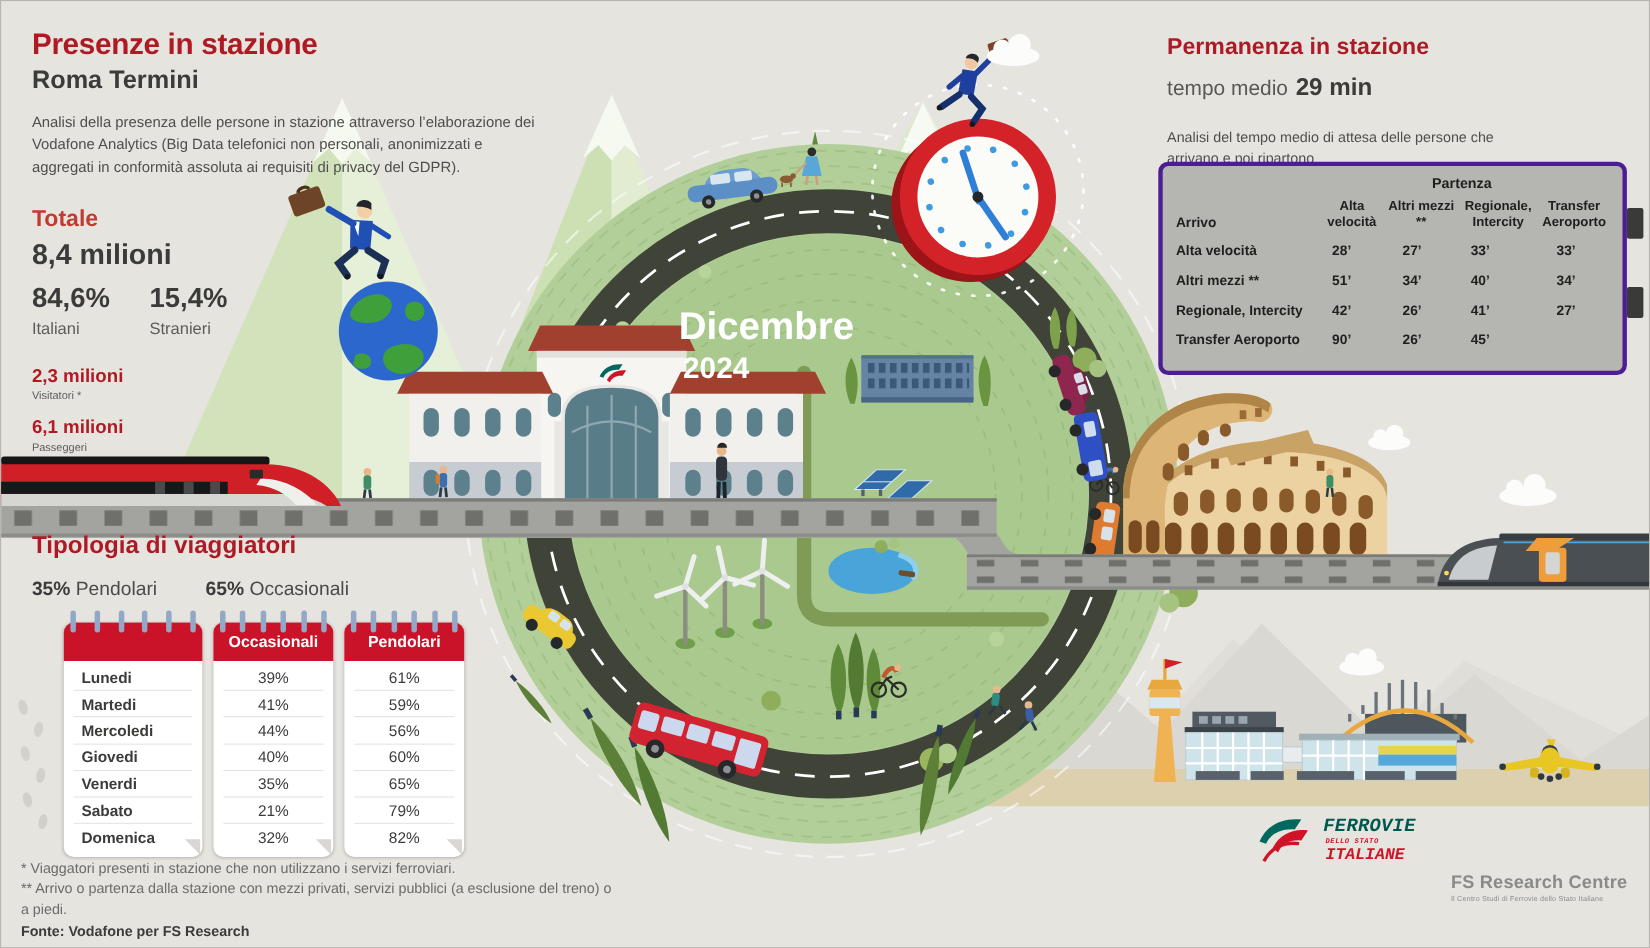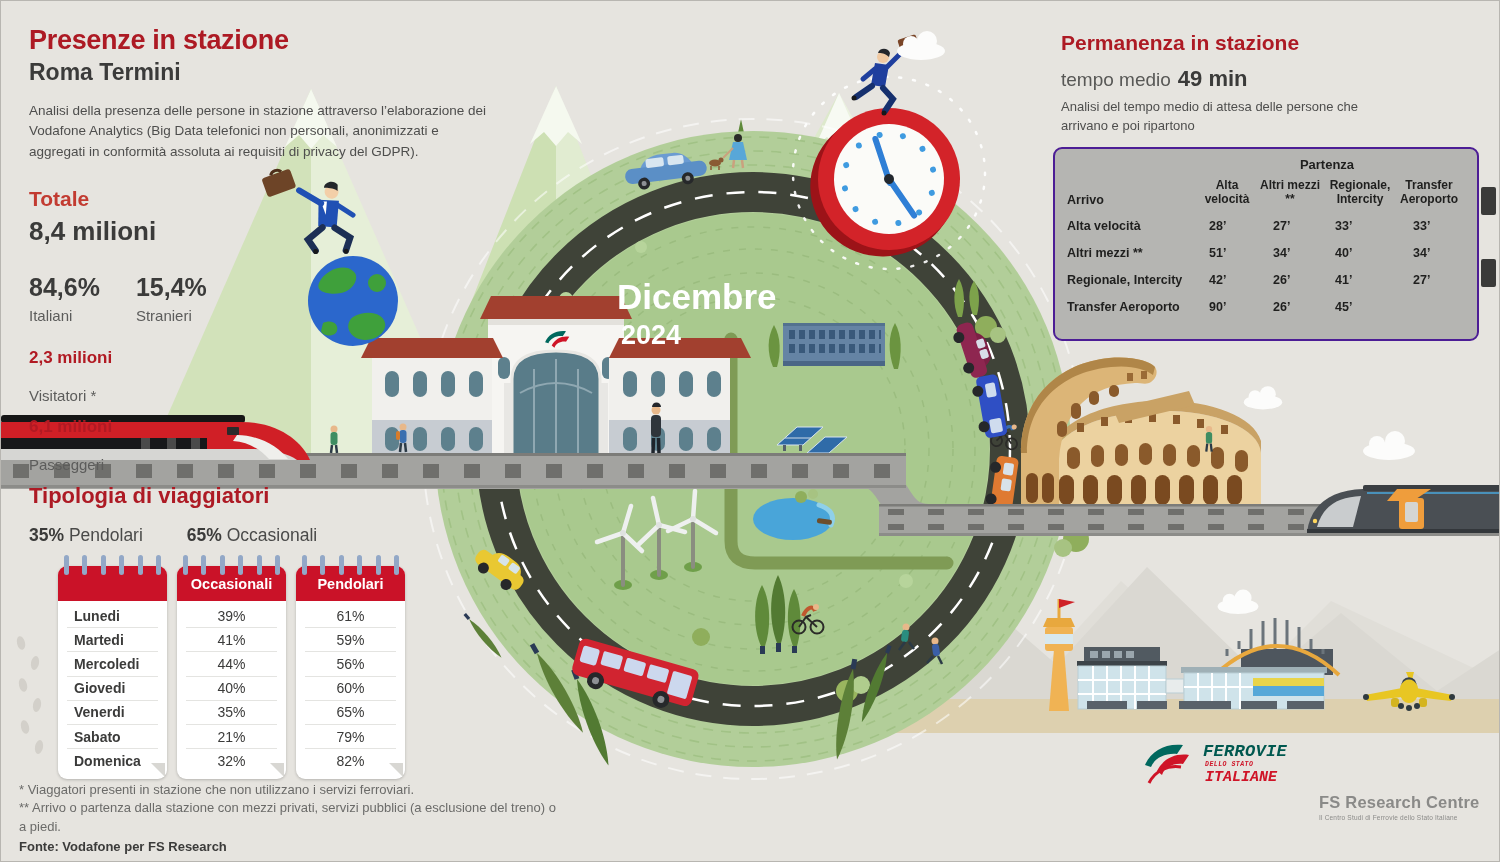--- a/index.html
+++ b/index.html
@@ -12,63 +12,63 @@
   
   .lh{left:28px;top:24px;width:470px;}
   .t1{font-size:27px;font-weight:bold;color:#ad1a24;letter-spacing:-.3px;}
   .t2{font-size:23px;font-weight:bold;color:#3b3b3a;margin-top:3px;}
   .desc{margin-top:15px;font-size:13.5px;color:#4e4e4d;line-height:1.5;width:462px;}
 
   
   .tot{left:28px;top:186px;}
   .tot-label{font-size:21px;color:#c23b31;font-weight:bold;}
   .tot-value{font-size:26px;font-weight:bold;color:#3b3b3a;margin-top:5px;}
-  .split{display:flex;gap:36px;margin-top:26px;}
+  .split{display:flex;gap:36px;margin-top:10px;}
   .pct{font-size:25px;font-weight:bold;color:#3b3b3a;}
   .pct-sub{font-size:15px;color:#5c5c5b;margin-top:5px;}
   .redval{font-size:17px;font-weight:bold;color:#b11a23;}
-  .graysub{font-size:15px;color:#5c5c5b;margin-top:19px;}
+  .graysub{font-size:10px;color:#5c5c5b;margin-top:3px;}
   .mt24{margin-top:24px}.mt12{margin-top:13px}
 
   
   .month{left:616px;top:276px;color:#fff;}
   .mname{font-size:35px;font-weight:bold;}
   .myear{font-size:27px;font-weight:bold;margin:3px 0 0 4px;}
 
   
   .perm{left:1060px;top:30px;width:430px;}
   .perm-title{font-size:21px;font-weight:bold;color:#ad1a24;}
   .tempo{margin-top:11px;}
   .tempo-label{font-size:19px;color:#585856;}
   .tempo-value{font-size:22px;font-weight:bold;color:#3b3b3a;margin-left:7px;}
-  .perm-desc{margin-top:6px;font-size:13px;color:#4e4e4d;line-height:1.45;width:300px;}
+  .perm-desc{margin-top:24px;font-size:13px;color:#4e4e4d;line-height:1.45;width:300px;}
 
   .sign{left:1052px;top:146px;width:426px;height:194px;background:#b5b5b2;
-        border:2px solid #4c1d95;border-radius:9px;padding:8px 12px;}
+        border:4px solid #4c1d95;border-radius:9px;padding:8px 12px;}
   .bracket{position:absolute;width:15px;height:28px;background:#3a3a39;border-radius:2px;right:-19px;}
   .b1{top:38px}.b2{top:110px}
   .perm-grid{display:grid;grid-template-columns:128px 64px 62px 78px 60px;color:#1f1f1e;
              font-size:12.5px;font-weight:bold;}
   .pg-span{grid-column:2/6;text-align:center;font-size:13px;padding-bottom:6px;}
   .pg-arrivo{align-self:end;padding-bottom:6px;}
   .pg-col{text-align:center;line-height:1.2;font-size:12px;align-self:end;padding-bottom:6px;}
   .pg-label{padding:6.5px 0;}
   .pg-val{padding:6.5px 0 6.5px 14px;}
 
   
   .typ{left:28px;top:482px;}
   .typ-title{font-size:22px;font-weight:bold;color:#ad1a24;}
   .typ-stats{margin-top:16px;font-size:17.5px;color:#3b3b3a;}
   .typ-stats b{font-weight:bold;}
   .typ-stats .lab{color:#4a4a49;}
   .gap{display:inline-block;width:44px;}
 
   .cards{left:57px;top:565px;display:flex;gap:10px;}
   .card{position:relative;background:#fff;border-radius:9px;box-shadow:0 1px 3px rgba(0,0,0,.22);}
-  .card-days{width:109px;}
+  .card-days{width:126px;}
   .card-val{width:109px;}
   .pegs{position:absolute;top:-11px;left:6px;right:6px;display:flex;justify-content:space-between;z-index:3;}
   .peg{width:5px;height:20px;background:#93a8c7;border-radius:2.5px;}
   .card-head{height:35px;background:#ca1228;border-radius:9px 9px 0 0;color:#fff;font-weight:bold;
              font-size:14.5px;display:flex;align-items:center;justify-content:center;}
   .rows{padding:3px 0 6px;}
   .row{height:24.2px;display:flex;align-items:center;margin:0 9px;border-bottom:1px solid #e4e4e1;
        font-size:14px;color:#3b3b3a;}
   .rows .row:last-child{border-bottom:none;}
   .card-days .row{font-weight:bold;padding-left:7px;}
@@ -716,21 +716,21 @@
 </div>
 
 <div class="ov month">
   <div class="mname">Dicembre</div>
   <div class="myear">2024</div>
 </div>
 
 <div class="ov perm">
   <div class="perm-title">Permanenza in stazione</div>
   <div class="tempo">
-    <span class="tempo-label">tempo medio</span><span class="tempo-value">49 min</span>
+    <span class="tempo-label">tempo medio</span><span class="tempo-value">29 min</span>
   </div>
   <div class="perm-desc">Analisi del tempo medio di attesa delle persone che arrivano e poi ripartono</div>
 </div>
 
 <div class="ov sign">
   <div class="bracket b1"></div>
   <div class="bracket b2"></div>
   <div class="perm-grid">
     <div></div>
     <div class="pg-span">Partenza</div>

